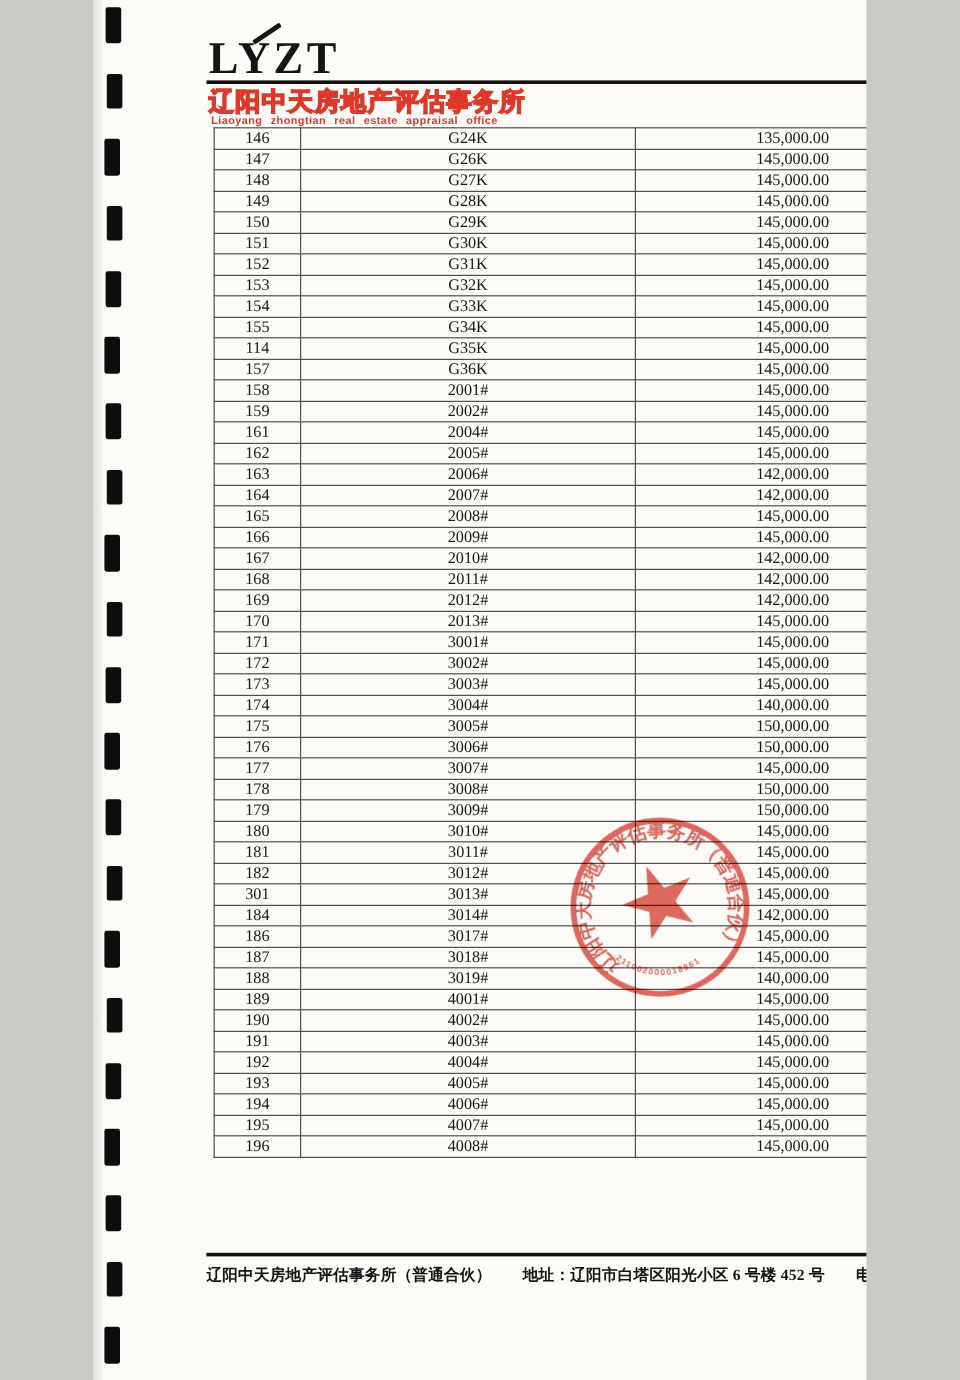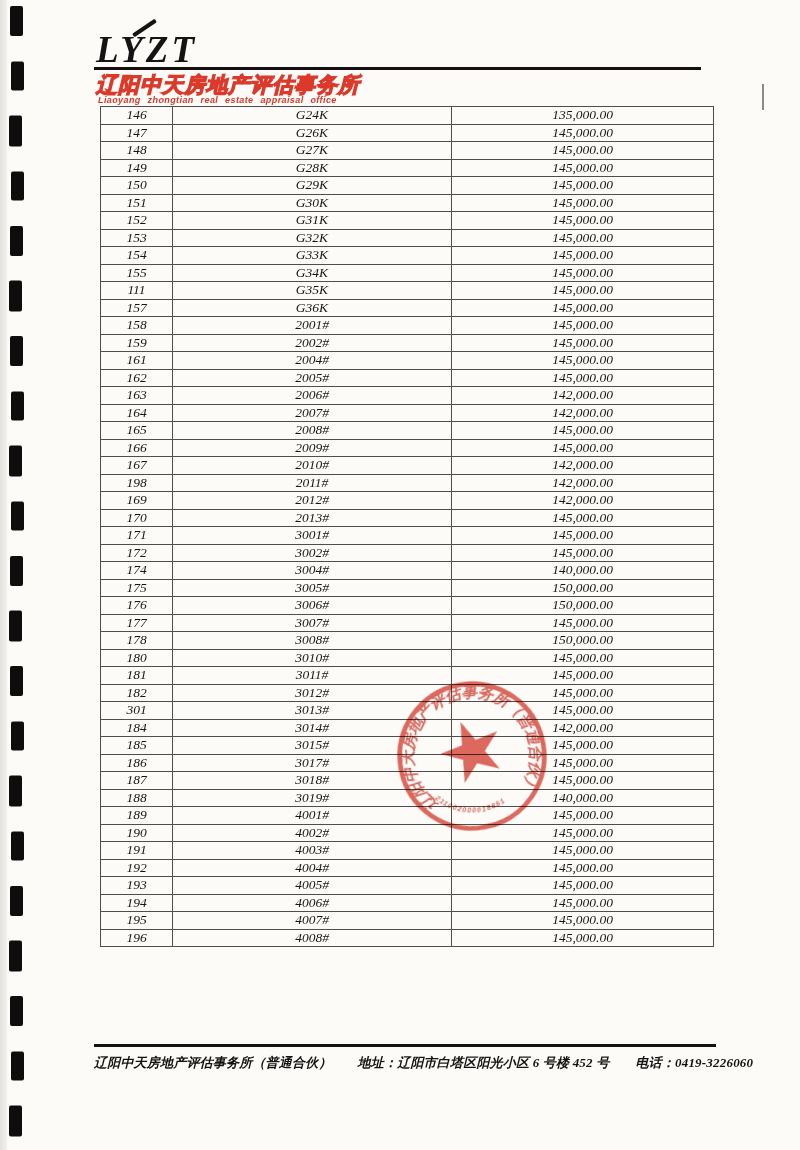--- a/index.html
+++ b/index.html
@@ -1,19 +1,19 @@
 <!DOCTYPE html>
 <html><head>
 <meta charset="utf-8">
 <style>
   html,body{margin:0;padding:0;background:#c9c9c6;}
   .page{
-    position:relative;width:800px;height:1150px;margin:0 auto;
+    position:relative;width:644px;height:1150px;margin:0 auto;
     background:#fcfbf8;overflow:hidden;
-    font-family:"Liberation Serif", serif;color:#151515;font-style:italic;
+    font-family:"Liberation Serif", serif;color:#151515;
   }
   .edge-strip{position:absolute;left:0;top:0;width:7px;height:100%;
     background:linear-gradient(to right,#e3e2df,#f2f1ee);}
   .binding-marks{position:absolute;left:10px;top:6px;display:flex;flex-direction:column;gap:25px;}
   .bmark{width:13px;height:30px;background:#0d0d0d;border-radius:2px;}
   .bmark:nth-child(2n){transform:translateX(1px) scaleY(.96);}
   .bmark:nth-child(3n){transform:translateX(-1px) scaleY(1.03);}
 
   .logo{position:absolute;left:96px;top:28px;font-size:37px;font-weight:bold;
     letter-spacing:3px;color:#141414;transform:scaleY(1.02);font-family:"Liberation Serif",serif;}
@@ -140,21 +140,21 @@
       <td>145,000.00</td>
     </tr>
 
     <tr>
       <td>155</td>
       <td>G34K</td>
       <td>145,000.00</td>
     </tr>
 
     <tr>
-      <td>111</td>
+      <td>114</td>
       <td>G35K</td>
       <td>145,000.00</td>
     </tr>
 
     <tr>
       <td>157</td>
       <td>G36K</td>
       <td>145,000.00</td>
     </tr>
 
@@ -207,21 +207,21 @@
       <td>145,000.00</td>
     </tr>
 
     <tr>
       <td>167</td>
       <td>2010#</td>
       <td>142,000.00</td>
     </tr>
 
     <tr>
-      <td>198</td>
+      <td>168</td>
       <td>2011#</td>
       <td>142,000.00</td>
     </tr>
 
     <tr>
       <td>169</td>
       <td>2012#</td>
       <td>142,000.00</td>
     </tr>
 
@@ -236,20 +236,25 @@
       <td>3001#</td>
       <td>145,000.00</td>
     </tr>
 
     <tr>
       <td>172</td>
       <td>3002#</td>
       <td>145,000.00</td>
     </tr>
 
+    <tr>
+      <td>173</td>
+      <td>3003#</td>
+      <td>145,000.00</td>
+    </tr>
 
     <tr>
       <td>174</td>
       <td>3004#</td>
       <td>140,000.00</td>
     </tr>
 
     <tr>
       <td>175</td>
       <td>3005#</td>
@@ -267,20 +272,25 @@
       <td>3007#</td>
       <td>145,000.00</td>
     </tr>
 
     <tr>
       <td>178</td>
       <td>3008#</td>
       <td>150,000.00</td>
     </tr>
 
+    <tr>
+      <td>179</td>
+      <td>3009#</td>
+      <td>150,000.00</td>
+    </tr>
 
     <tr>
       <td>180</td>
       <td>3010#</td>
       <td>145,000.00</td>
     </tr>
 
     <tr>
       <td>181</td>
       <td>3011#</td>
@@ -298,25 +308,20 @@
       <td>3013#</td>
       <td>145,000.00</td>
     </tr>
 
     <tr>
       <td>184</td>
       <td>3014#</td>
       <td>142,000.00</td>
     </tr>
 
-    <tr>
-      <td>185</td>
-      <td>3015#</td>
-      <td>145,000.00</td>
-    </tr>
 
     <tr>
       <td>186</td>
       <td>3017#</td>
       <td>145,000.00</td>
     </tr>
 
     <tr>
       <td>187</td>
       <td>3018#</td>

